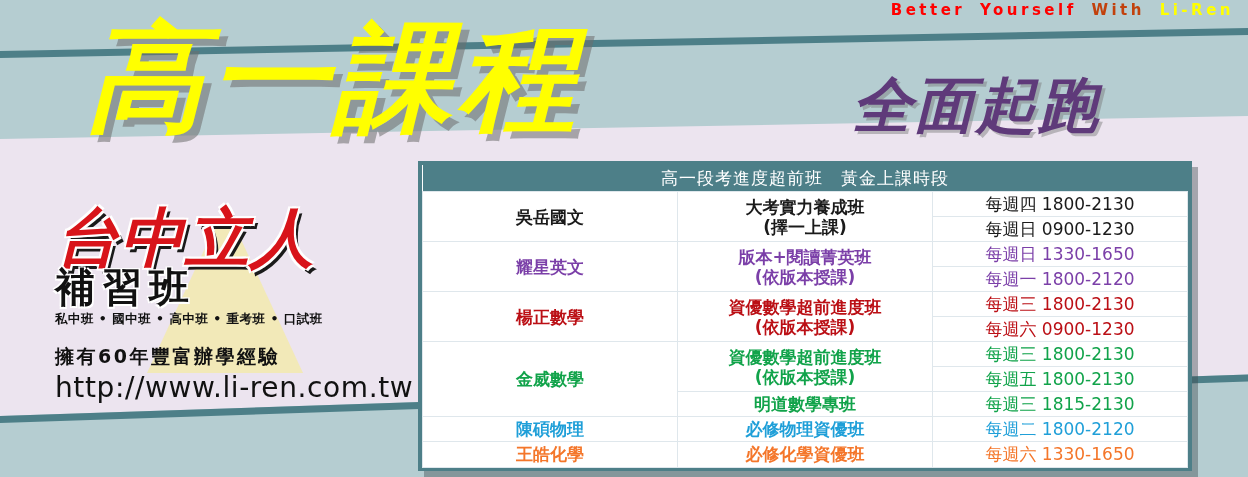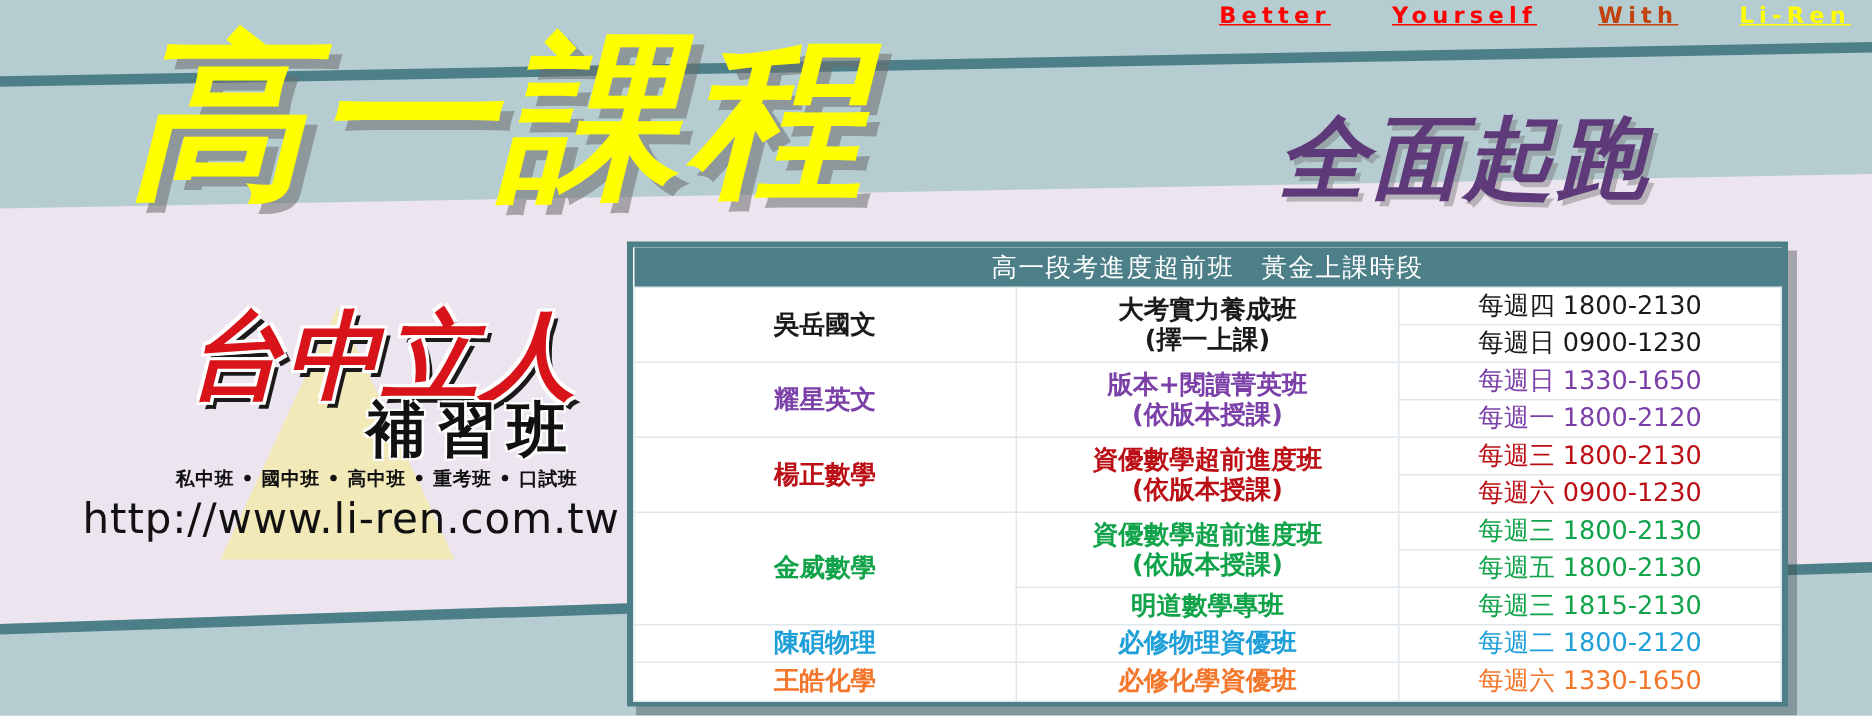--- a/index.html
+++ b/index.html
@@ -27,21 +27,21 @@
     background:#b5cdd1;transform:rotate(-1.05deg);transform-origin:left top;
   }
 
   
   .tagline{
     position:absolute;top:1px;left:0;width:1248px;text-align:right;
     padding-right:14px;box-sizing:border-box;
     font-size:15px;font-weight:bold;letter-spacing:3.5px;
     white-space:nowrap;
   }
-  .tagline span{margin-left:32px;text-decoration:underline;}
+  .tagline span{margin-left:6px;}
   .tg-red{color:#ff0000;}
   .tg-black{color:#c2410c;}
   .tg-yellow{color:#ffff00;}
 
   
   .main-title{
     position:absolute;left:86px;top:16px;
     font-family:"DejaVu Serif","Liberation Serif",serif;
     font-size:118px;font-weight:bold;font-style:italic;
     color:#ffff00;letter-spacing:6px;line-height:1.05;
@@ -51,21 +51,21 @@
   .sub-title{
     position:absolute;left:852px;top:66px;
     font-family:"DejaVu Serif","Liberation Serif",serif;
     font-size:60px;font-weight:bold;font-style:italic;
     color:#5f3a7a;letter-spacing:2px;
     text-shadow:3px 3px 0 rgba(120,120,120,.45);
     white-space:nowrap;
   }
 
   
-  .logo-wrap{position:absolute;left:55px;top:205px;width:330px;text-align:right;}
+  .logo-wrap{position:absolute;left:55px;top:205px;width:330px;text-align:left;}
   .logo-tri{
     position:absolute;left:92px;top:0;width:0;height:0;
     border-left:78px solid transparent;border-right:78px solid transparent;
     border-bottom:168px solid #f2e9b4;opacity:.95;
   }
   .logo-main{
     position:relative;font-family:"DejaVu Serif","Liberation Serif",serif;
     font-size:64px;font-weight:bold;font-style:italic;color:#d8141a;
     letter-spacing:1px;line-height:1.02;white-space:nowrap;
     text-shadow:
@@ -141,20 +141,21 @@
   </div>
 
   <div class="main-title">高一課程</div>
   <div class="sub-title">全面起跑</div>
 
   <div class="logo-wrap">
     <div class="logo-tri"></div>
     <div class="logo-main">台中立人</div>
     <div class="logo-sub">補習班</div>
     <div class="logo-tags">私中班 • 國中班 • 高中班 • 重考班 • 口試班</div>
+    <div class="logo-exp">擁有60年豐富辦學經驗</div>
     <div class="logo-url">http://www.li-ren.com.tw</div>
   </div>
 
   <div class="table-shadow"></div>
   <div class="table-box">
     <table class="sched">
       <thead>
         <tr>
           <th colspan="3">高一段考進度超前班　黃金上課時段</th>
         </tr>

